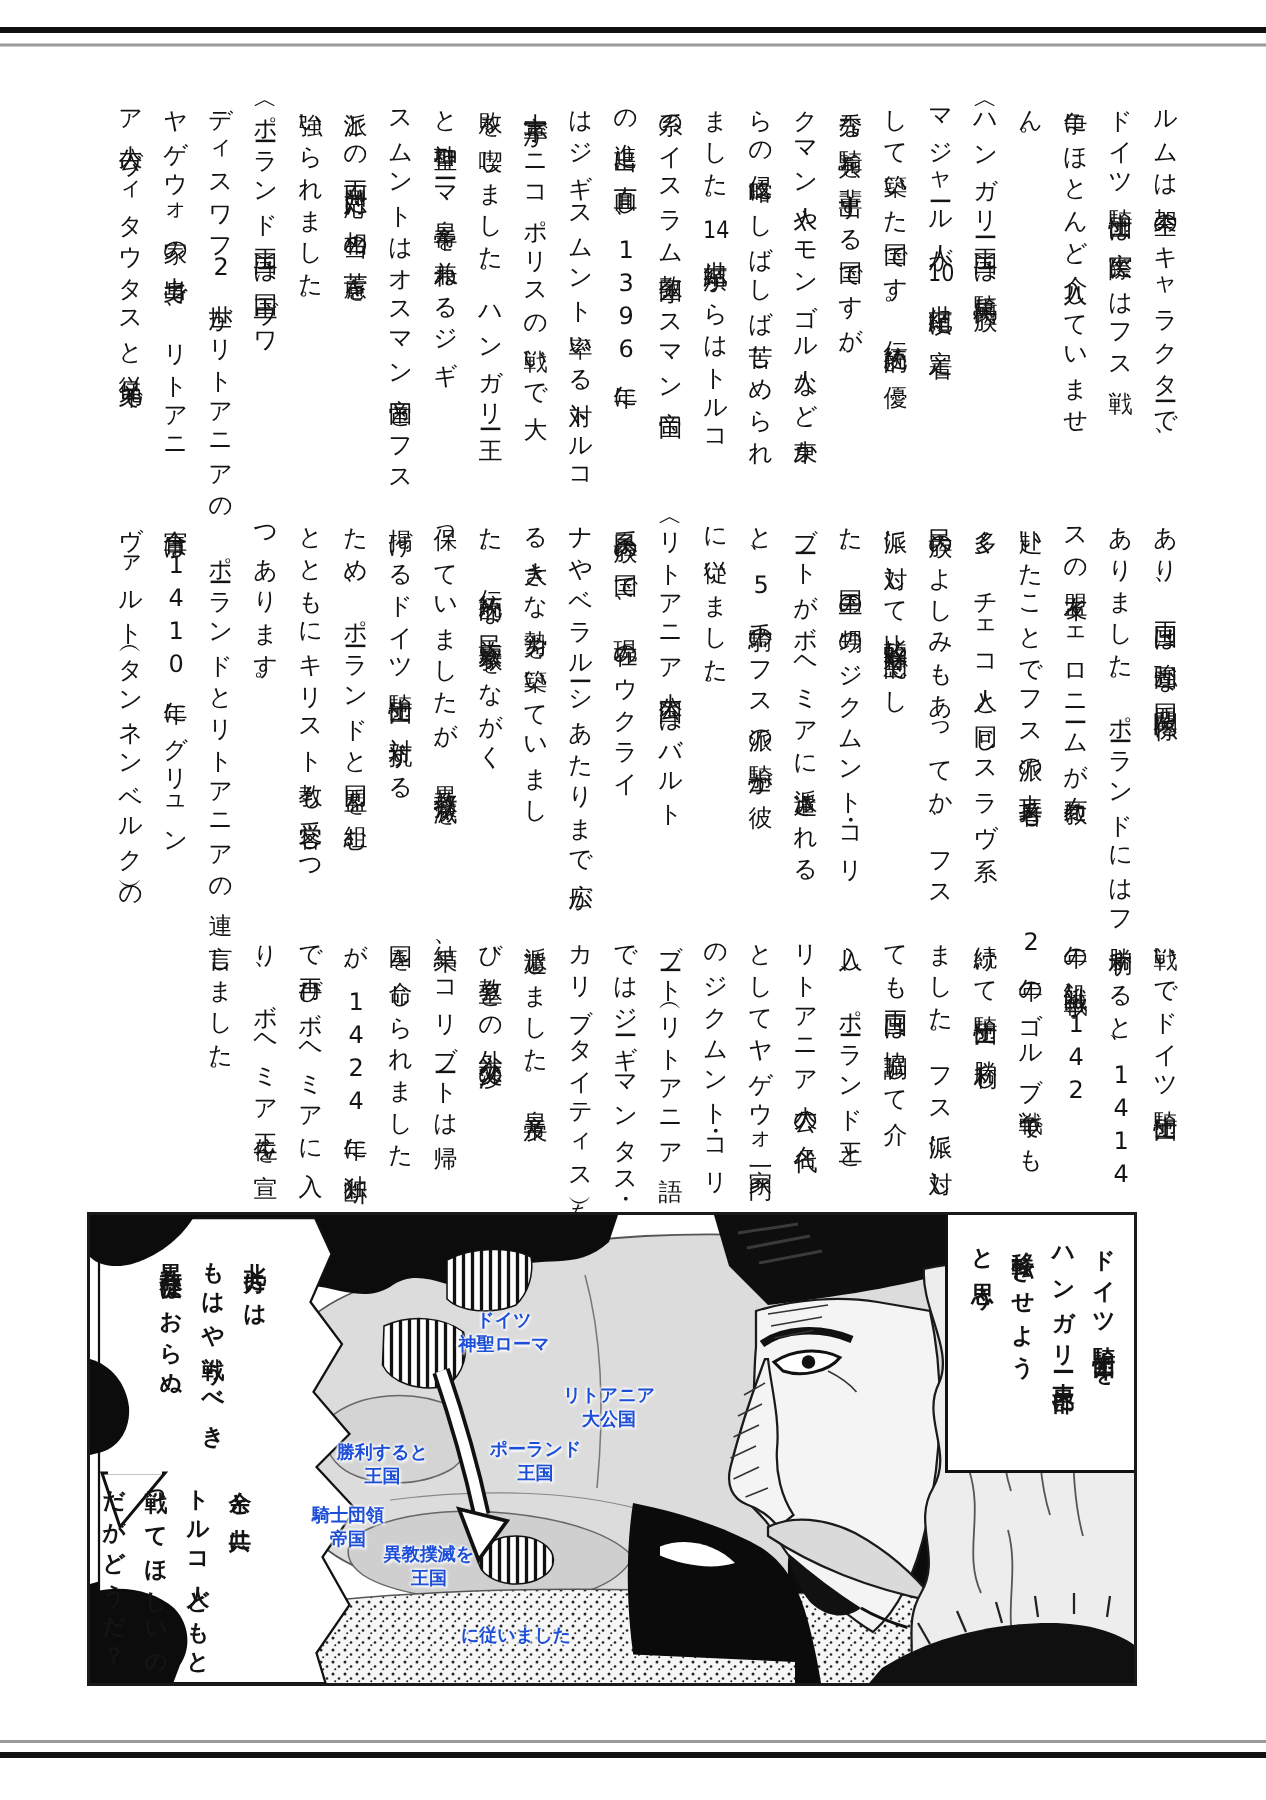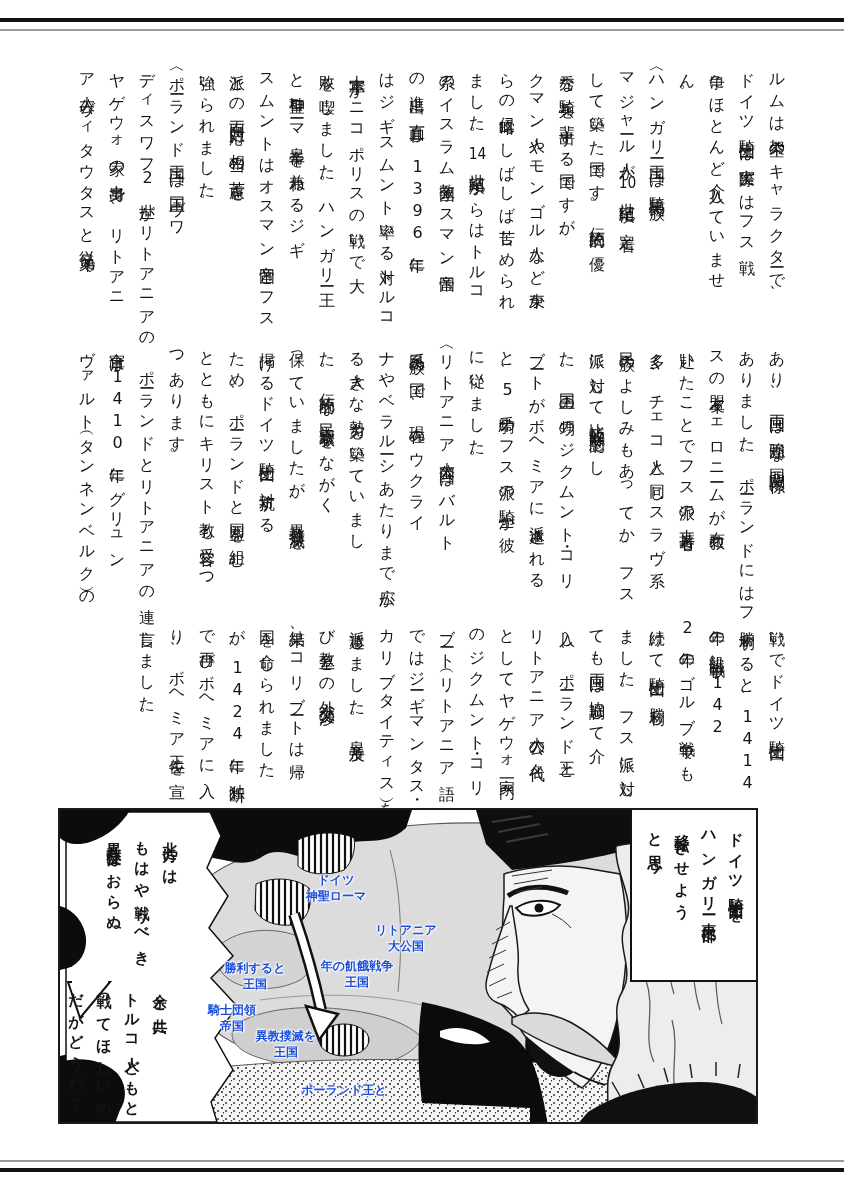--- a/index.html
+++ b/index.html
@@ -246,37 +246,37 @@
 
   <div class="map-label" style="left:276px; top:62px">
       <div>ドイツ</div>
       <div>神聖ローマ</div>
     </div>
   <div class="map-label" style="left:346px; top:112px">
       <div>リトアニア</div>
       <div>大公国</div>
     </div>
   <div class="map-label" style="left:297px; top:148px">
-      <div>年の飢餓戦争</div>
+      <div>ポーランド</div>
       <div>王国</div>
     </div>
   <div class="map-label" style="left:195px; top:150px">
       <div>勝利すると</div>
       <div>王国</div>
     </div>
   <div class="map-label" style="left:172px; top:192px">
       <div>騎士団領</div>
       <div>帝国</div>
     </div>
   <div class="map-label" style="left:226px; top:218px">
       <div>異教撲滅を</div>
       <div>王国</div>
     </div>
   <div class="map-label" style="left:284px; top:272px">
-      <div>ポーランド王と</div>
+      <div>に従いました</div>
     </div>
 
   <div class="bubble-right">
     <div class="vblock">
         <div class="vcol">ドイツ騎士団を</div>
         <div class="vcol">ハンガリー東部に</div>
         <div class="vcol">移転させよう</div>
         <div class="vcol">と思う</div>
       </div>
   </div>

